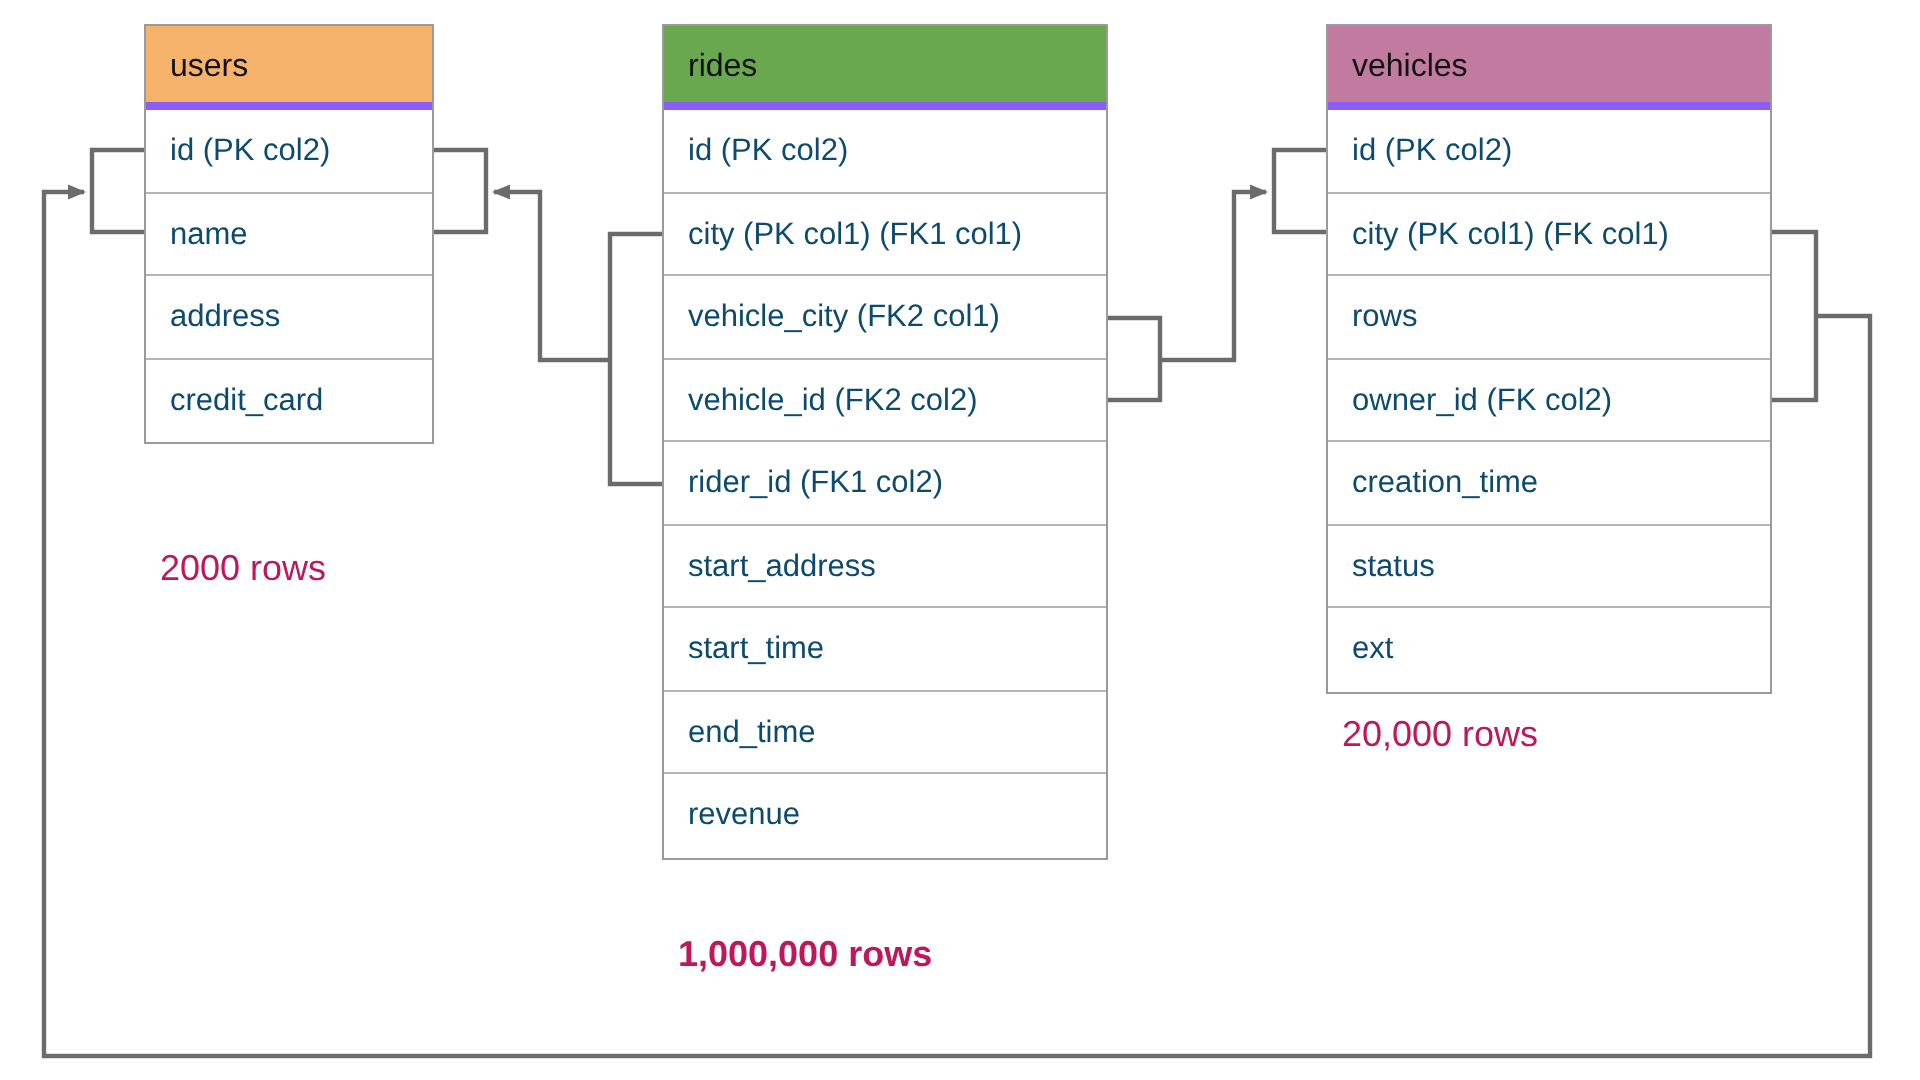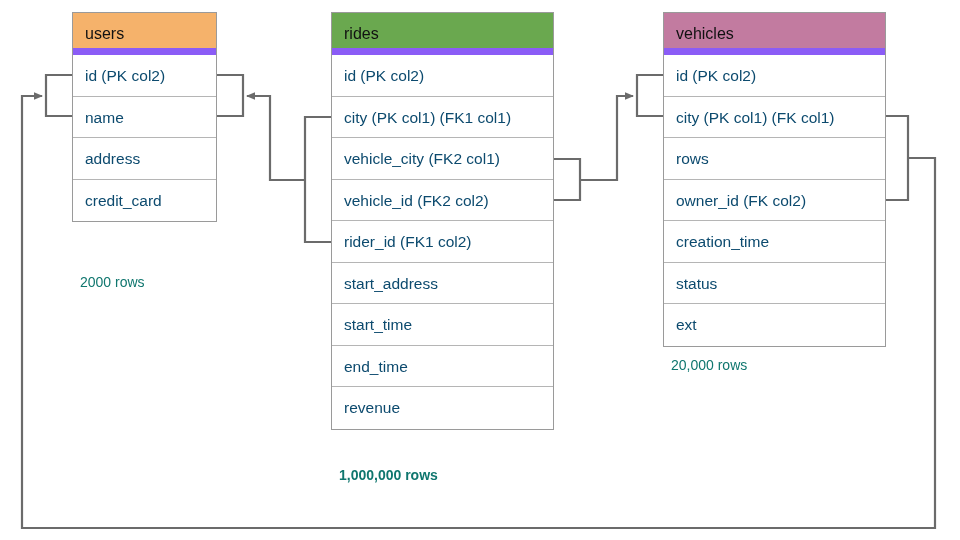--- a/index.html
+++ b/index.html
@@ -33,42 +33,42 @@
     border: 1px solid #9a9a9a;
     background: #ffffff;
   }
   .table-header {
     box-sizing: border-box;
     height: 42px;
     line-height: 42px;
     padding: 0 0 0 12px;
     font-size: 16px;
     color: #111111;
-    border-bottom: 7px solid #8b5cf6;
+    border-bottom: 4px solid #8b5cf6;
     white-space: nowrap;
     overflow: hidden;
   }
   .col-row {
     box-sizing: border-box;
     height: 41.5px;
     line-height: 41.5px;
     padding: 0 0 0 12px;
     font-size: 15.5px;
     color: #0c4a6e;
     border-bottom: 1px solid #b5b5b5;
     white-space: nowrap;
     overflow: hidden;
   }
   .col-row.last {
     border-bottom: none;
   }
   .rowcount {
     position: absolute;
-    font-size: 14px;
-    color: #0f766e;
+    font-size: 18px;
+    color: #be185d;
     white-space: nowrap;
   }
 </style>
 </head>
 <body>
 
 <div id="canvas">
 
   <svg id="wires" viewBox="0 0 960 540" xmlns="http://www.w3.org/2000/svg">
     <defs>

